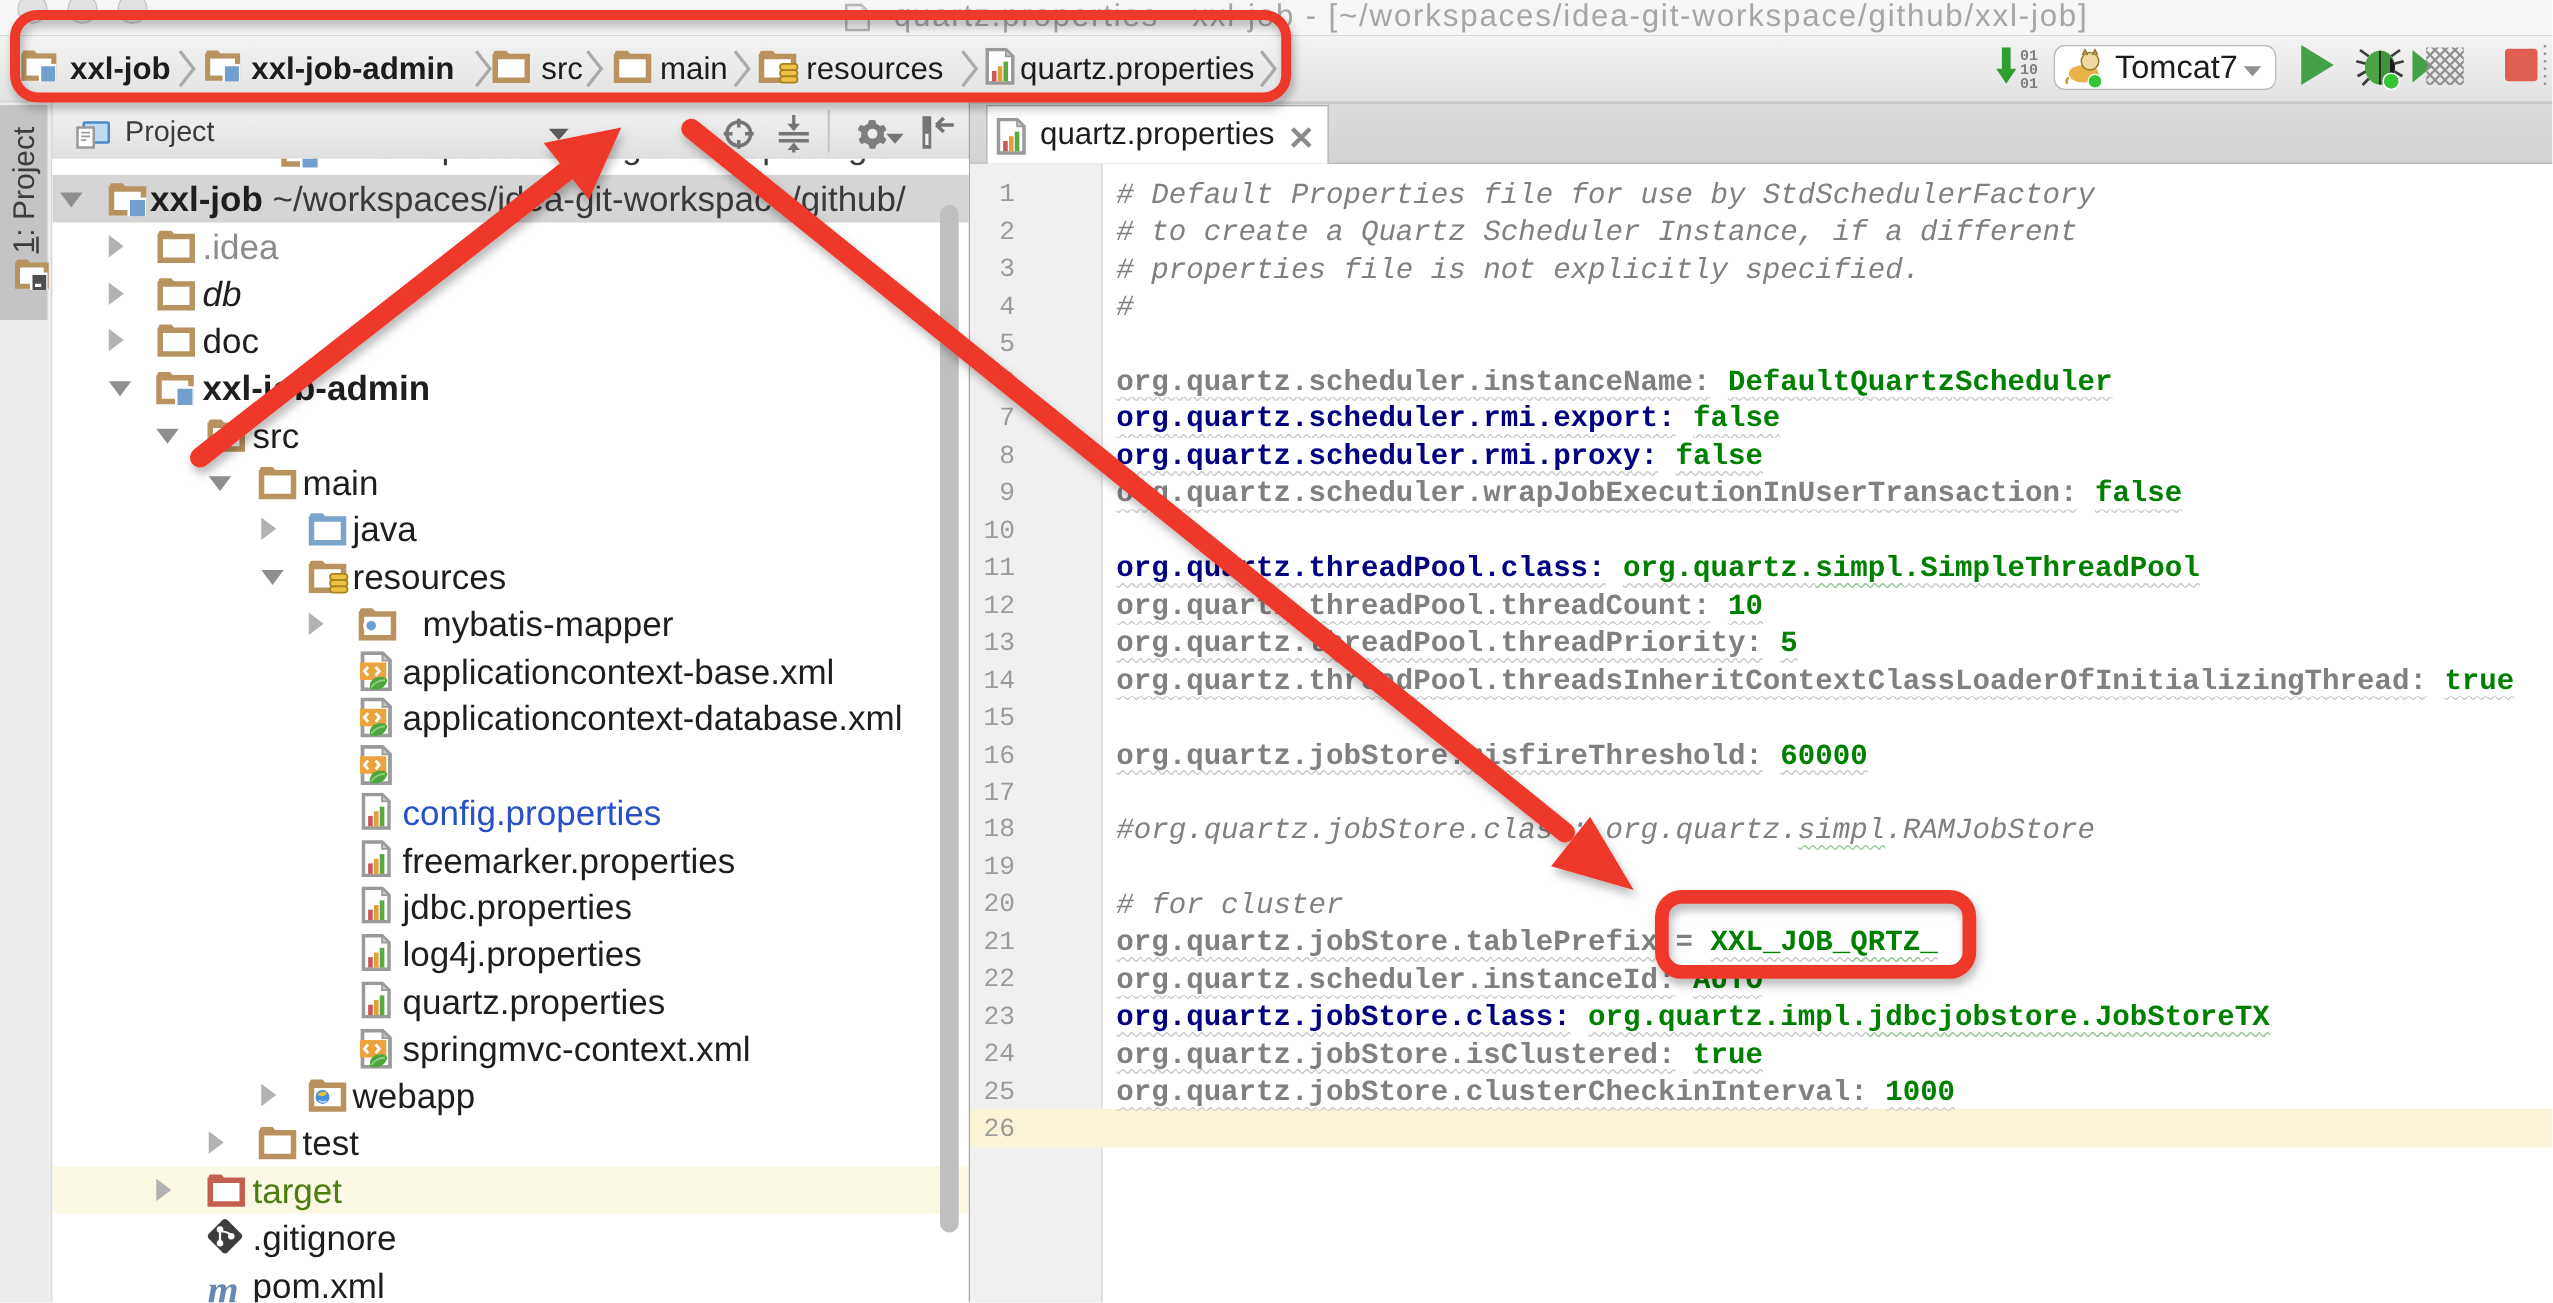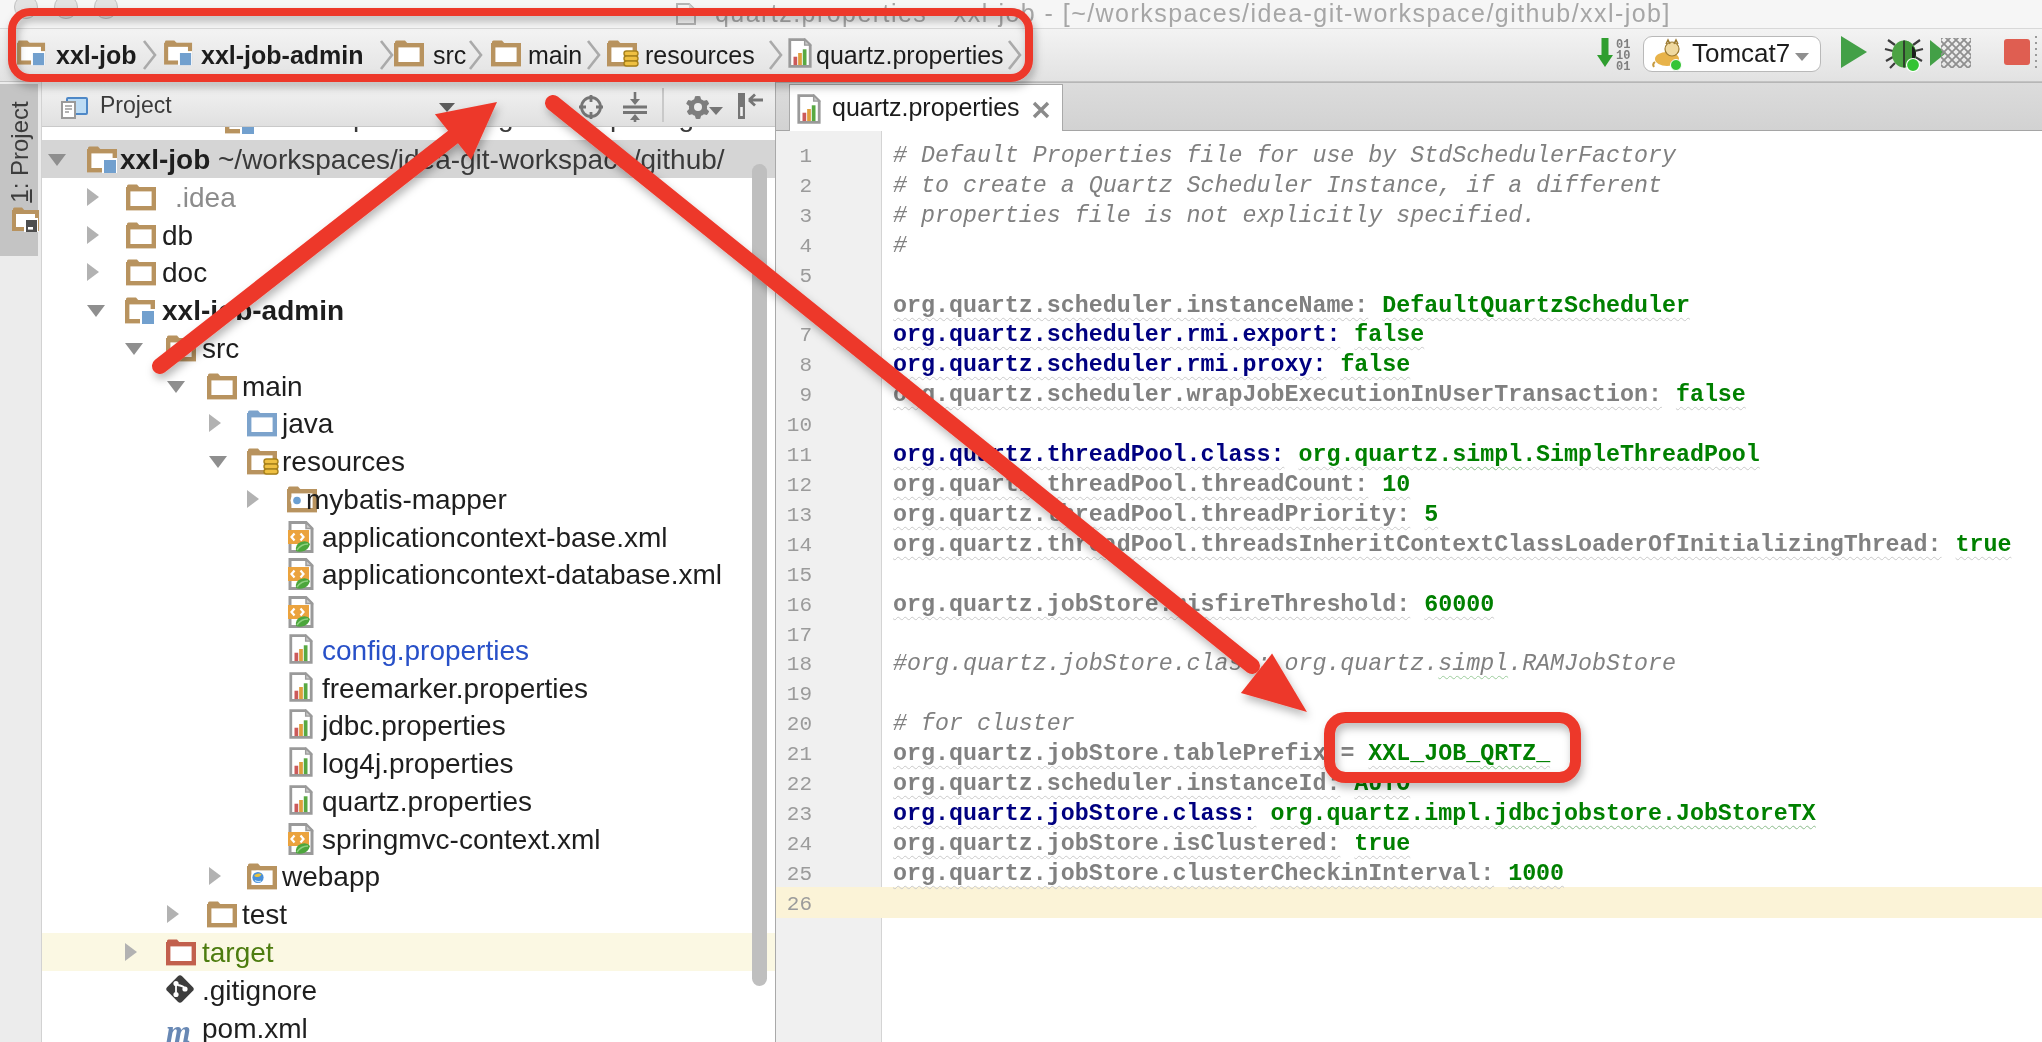--- a/index.html
+++ b/index.html
@@ -299,23 +299,23 @@
     <svg class="tico" style="left:44px;" width="34" height="30">
         <use href="#smodule"></use>
       </svg>
     <div class="txt" style="left:78px;font-weight:bold;">xxl-job <span style="font-weight:normal;color:#3a3a3a;">~/workspaces/idea-git-workspace/github/</span></div>
   </div>
   <div class="trow" style="top:51px;">
     <div class="arr col" style="left:45px;"></div>
     <svg class="tico" style="left:83px;" width="32" height="28">
         <use href="#sfolder"></use>
       </svg>
-    <div class="txt" style="left:120px;color:#8c8c8c;margin-left:13px;">.idea</div>
-  </div>
-  <div class="trow" style="top:89px;">
+    <div class="txt" style="left:120px;color:#8c8c8c;">.idea</div>
+  </div>
+  <div class="trow" style="top:89px;font-style:italic;">
     <div class="arr col" style="left:45px;"></div>
     <svg class="tico" style="left:83px;" width="32" height="28">
         <use href="#sfolder"></use>
       </svg>
     <div class="txt" style="left:120px;">db</div>
   </div>
   <div class="trow" style="top:126px;">
     <div class="arr col" style="left:45px;"></div>
     <svg class="tico" style="left:83px;" width="32" height="28">
         <use href="#sfolder"></use>
@@ -355,21 +355,21 @@
     <svg class="tico" style="left:204px;" width="34" height="30">
         <use href="#sres"></use>
       </svg>
     <div class="txt" style="left:240px;">resources</div>
   </div>
   <div class="trow" style="top:353px;">
     <div class="arr col" style="left:205px;"></div>
     <svg class="tico" style="left:244px;" width="32" height="28">
         <use href="#sdotfolder"></use>
       </svg>
-    <div class="txt" style="left:264px;">mybatis-mapper</div>
+    <div class="txt" style="left:296px;">mybatis-mapper</div>
   </div>
   <div class="trow" style="top:391px;text-align:right;">
     <svg class="tico" style="left:244px;top:3px;" width="30" height="32">
         <use href="#sxml"></use>
       </svg>
     <div class="txt" style="left:280px;">applicationcontext-base.xml</div>
   </div>
   <div class="trow" style="top:428px;">
     <svg class="tico" style="left:244px;top:3px;" width="30" height="32">
         <use href="#sxml"></use>

